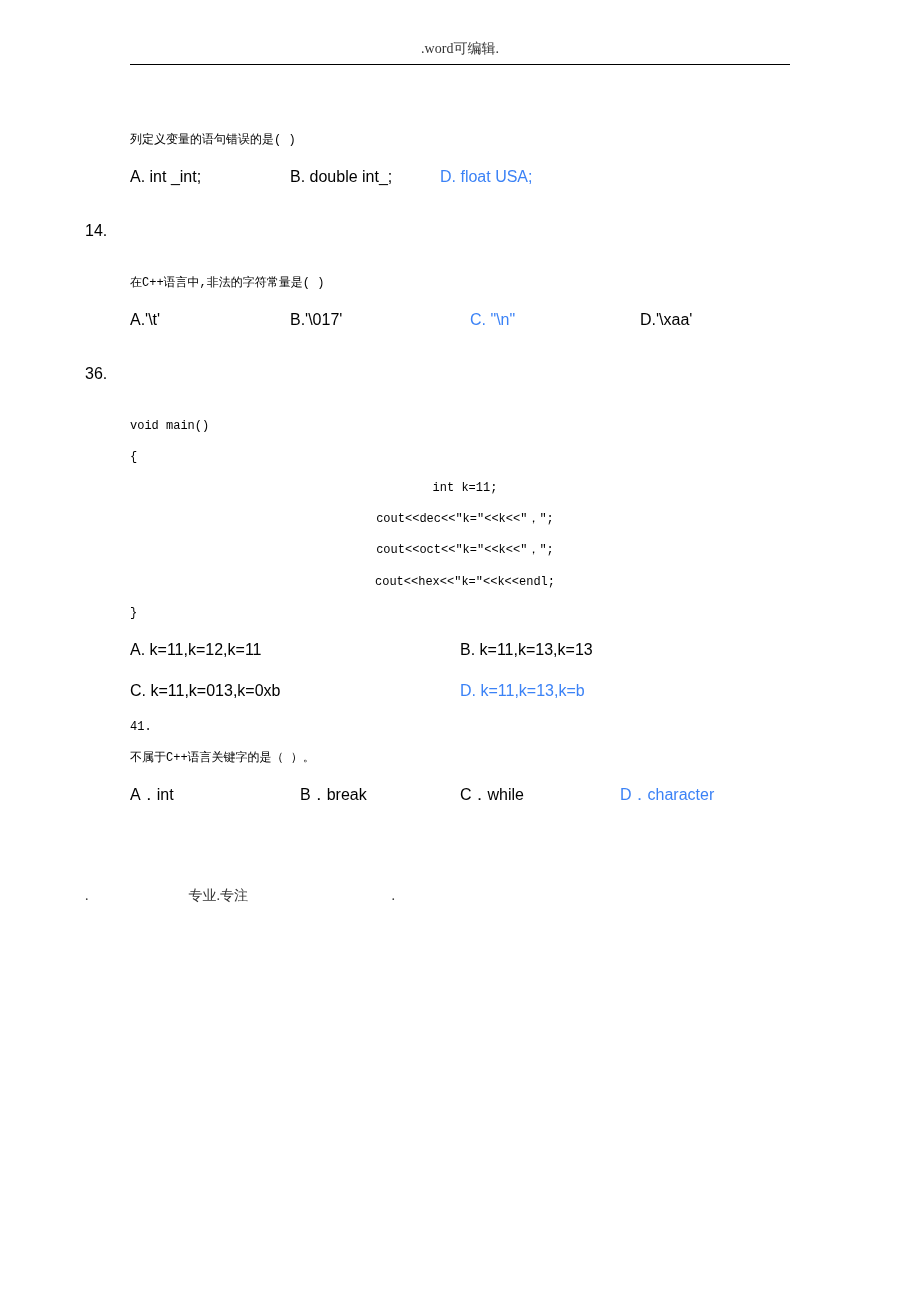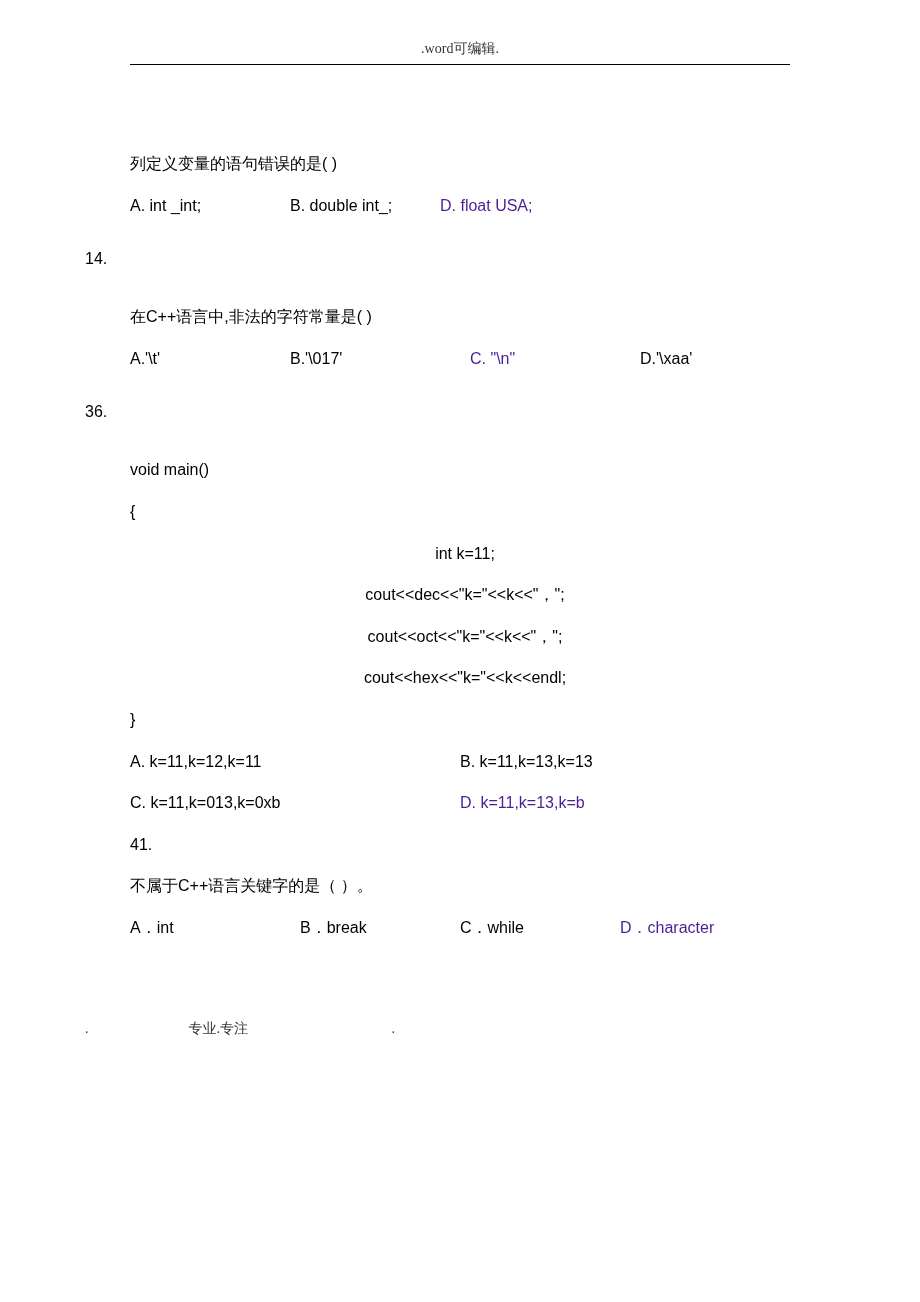--- a/index.html
+++ b/index.html
@@ -14,51 +14,51 @@
     width: 920px;
     box-sizing: border-box;
     padding: 40px 130px 40px 130px;
   }
   .header {
     text-align: center;
     font-size: 14px;
     color: #333;
     padding-bottom: 6px;
     border-bottom: 1px solid #000;
-    margin-bottom: 78px;
+    margin-bottom: 60px;
     font-family: "SimSun", serif;
   }
   .qnum {
     font-size: 16px;
     margin-left: -45px;
     margin-bottom: 28px;
     font-family: "Microsoft YaHei", Arial, sans-serif;
   }
   .line {
-    font-size: 16px;
+    font-size: 12px;
     line-height: 2.6;
-    font-family: Liberation Sans, sans-serif;
+    font-family: Liberation Mono, monospace;
   }
   .indent-small {
     padding-left: 10px;
     text-align: center;
   }
   .row {
     display: flex;
     flex-wrap: nowrap;
     font-size: 16px;
     line-height: 2.6;
     font-family: "Microsoft YaHei", Arial, sans-serif;
     align-items: center;
   }
   .cell {
     flex: 0 0 auto;
   }
   .red {
-    color: #4c1d95;
+    color: #3b82f6;
   }
   .footer {
     margin-top: 71px;
     font-size: 14px;
     font-family: "SimSun", serif;
     color: #333;
     padding-left: 0;
     margin-left: -45px;
   }
   .footer .dot {

